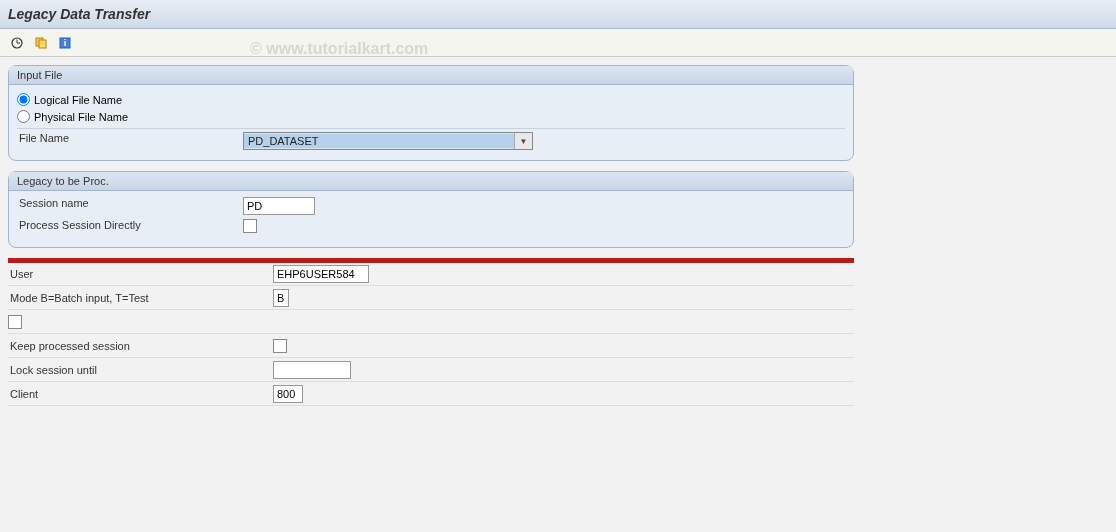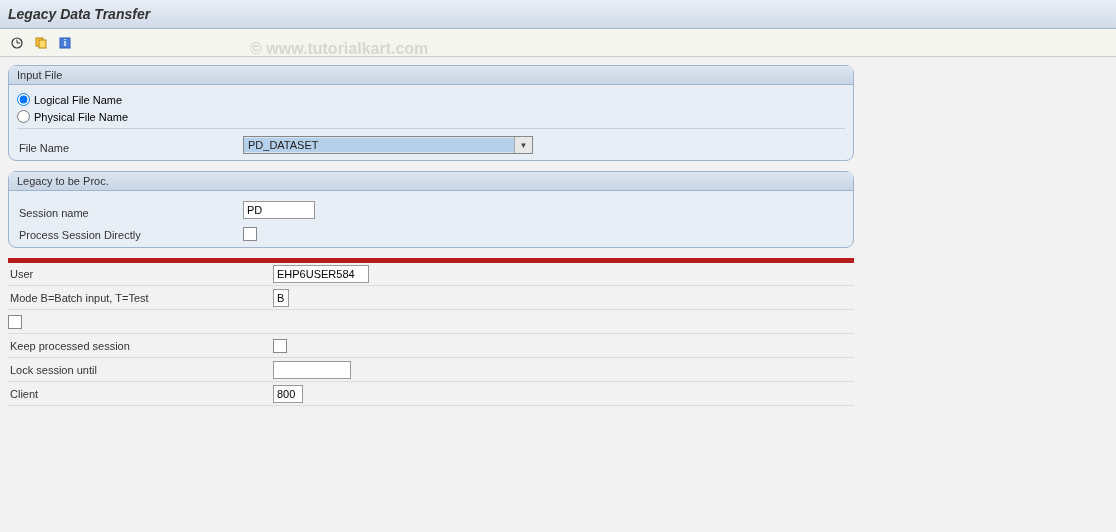--- a/index.html
+++ b/index.html
@@ -63,21 +63,21 @@
       border-bottom: 1px solid #9fb4cf;
       border-top-left-radius: 4px;
       border-top-right-radius: 4px;
       color: #333;
     }
     .group-body {
       padding: 6px 8px;
     }
     .field-row {
       display: flex;
-      align-items: flex-end;
+      align-items: flex-start;
       min-height: 22px;
       margin-bottom: 0px;
     }
     .field-label {
       width: 226px;
       padding-left: 2px;
       color: #333;
     }
     .radio-row {
       display: flex;

